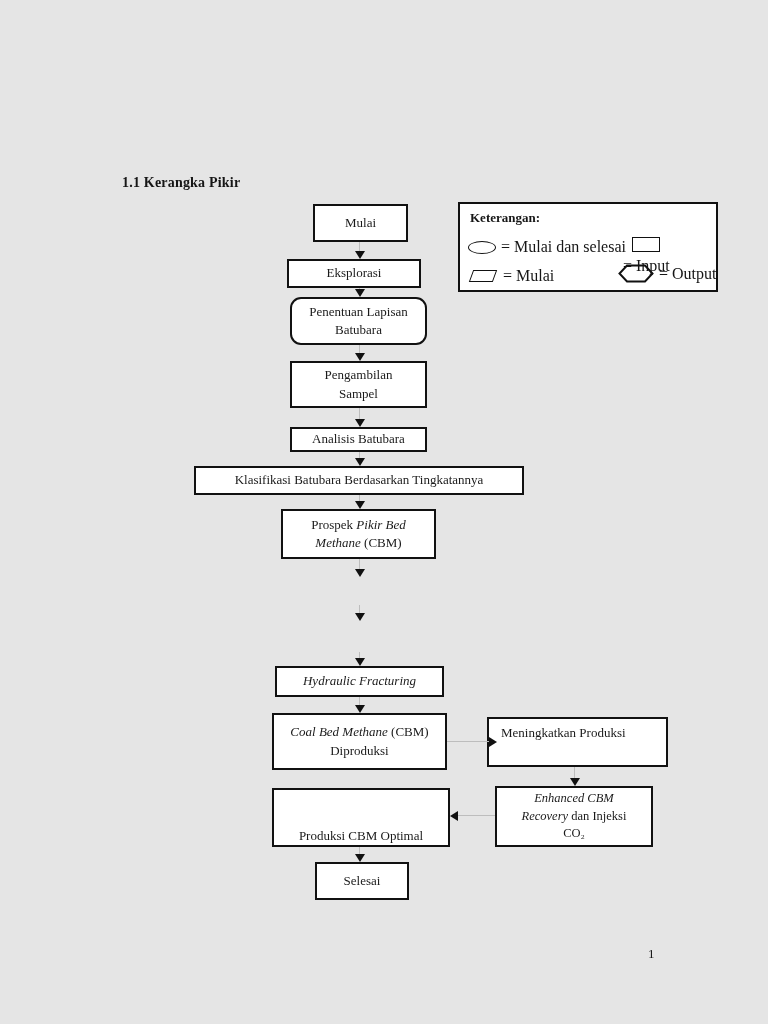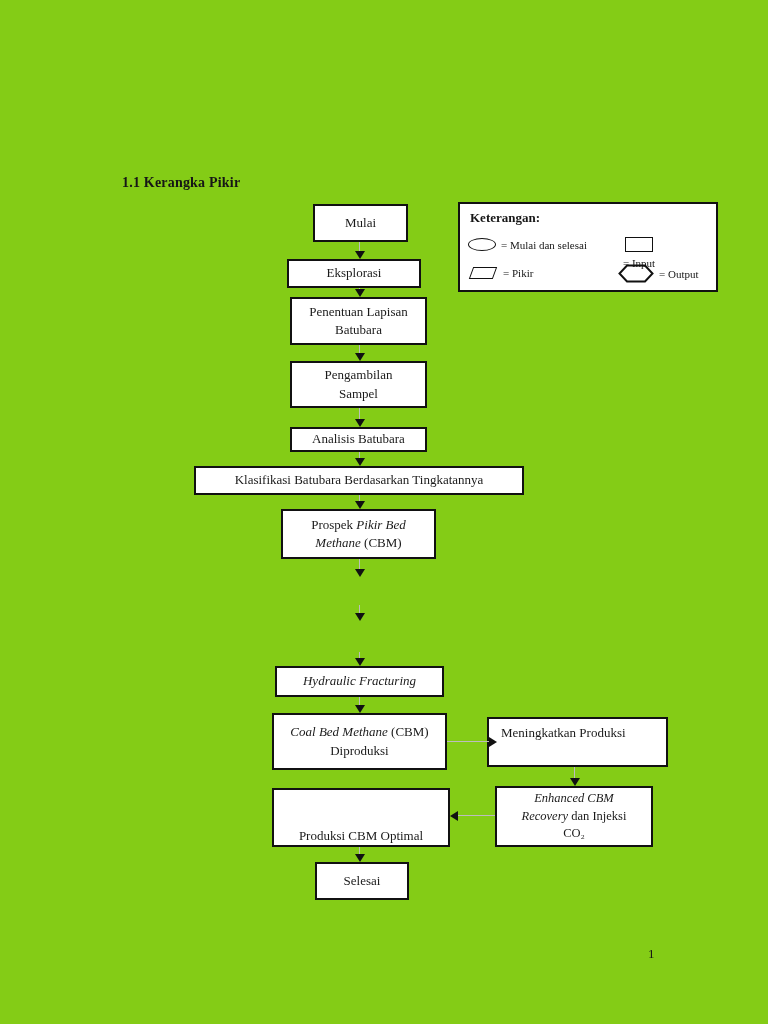--- a/index.html
+++ b/index.html
@@ -1,19 +1,19 @@
 <!DOCTYPE html>
 <html><head>
 <meta charset="utf-8">
 <style>
   html,body{margin:0;padding:0;background:#ffffff;}
   .page{
     position:relative;
     width:768px;height:1024px;
-    background:#84cc16;
+    background:#e5e5e5;
     font-family:"Liberation Serif", serif;
     color:#161616;
     overflow:hidden;
   }
   .heading{
     position:absolute;left:122px;top:175px;
     font-size:14px;font-weight:bold;letter-spacing:.2px;
   }
   .box{
     position:absolute;
@@ -32,21 +32,21 @@
     border-left:5px solid transparent;border-right:5px solid transparent;border-top:8px solid #111;}
   .arr-right{position:absolute;width:0;height:0;
     border-top:5px solid transparent;border-bottom:5px solid transparent;border-left:8px solid #111;}
   .arr-left{position:absolute;width:0;height:0;
     border-top:5px solid transparent;border-bottom:5px solid transparent;border-right:8px solid #111;}
   .legend{
     position:absolute;left:458px;top:202px;width:260px;height:90px;
     border:2.5px solid #111;box-sizing:border-box;background:#fff;
   }
   .legend-title{position:absolute;left:10px;top:6px;font-size:13px;font-weight:bold;}
-  .legend-item{position:absolute;display:flex;align-items:center;gap:5px;font-size:11px;white-space:nowrap;}
+  .legend-item{position:absolute;display:flex;align-items:center;gap:5px;font-size:16px;white-space:nowrap;}
   .shape-ellipse{width:28px;height:13px;border:1.5px solid #111;border-radius:50%;box-sizing:border-box;flex:0 0 auto;}
   .shape-rect{width:28px;height:15px;border:1.5px solid #111;box-sizing:border-box;flex:0 0 auto;}
   .shape-para{width:24px;height:12px;border:1.5px solid #111;transform:skewX(-20deg);box-sizing:border-box;margin:0 3px;flex:0 0 auto;}
   .shape-hex{flex:0 0 auto;display:block;}
   .page-number{position:absolute;left:648px;top:946px;font-size:13px;}
 </style>
 </head>
 <body>
 
 <div class="page">
@@ -58,39 +58,39 @@
     <div class="legend-item" style="left:8px;top:34px;">
       <div class="shape-ellipse"></div>
       <span>= Mulai dan selesai</span>
     </div>
     <div class="legend-item" style="left:163px;top:33px;flex-direction:column;">
       <div class="shape-rect"></div>
       <span>= Input</span>
     </div>
     <div class="legend-item" style="left:8px;top:63px;">
       <div class="shape-para"></div>
-      <span>= Pikir</span>
+      <span>= Mulai</span>
     </div>
     <div class="legend-item" style="left:158px;top:60px;">
       <svg class="shape-hex" width="36" height="19" viewBox="0 0 36 19">
         <polygon points="9,1.5 27,1.5 34.5,9.5 27,17.5 9,17.5 1.5,9.5" fill="none" stroke="#111" stroke-width="2"></polygon>
       </svg>
       <span>= Output</span>
     </div>
   </div>
 
   <div class="box" style="left:313px;top:204px;width:95px;height:38px;">
     <span>Mulai</span>
   </div>
 
   <div class="box" style="left:287px;top:259px;width:134px;height:29px;">
     <span>Eksplorasi</span>
   </div>
 
-  <div class="box" style="left:290px;top:297px;width:137px;height:48px;">
+  <div class="box" style="left:290px;top:297px;width:137px;height:48px;border-radius:11px;">
     <div>
       <span>Penentuan Lapisan</span><br>
       <span>Batubara</span>
     </div>
   </div>
 
   <div class="box" style="left:290px;top:361px;width:137px;height:47px;">
     <div>
       <span>Pengambilan</span><br>
       <span>Sampel</span>

